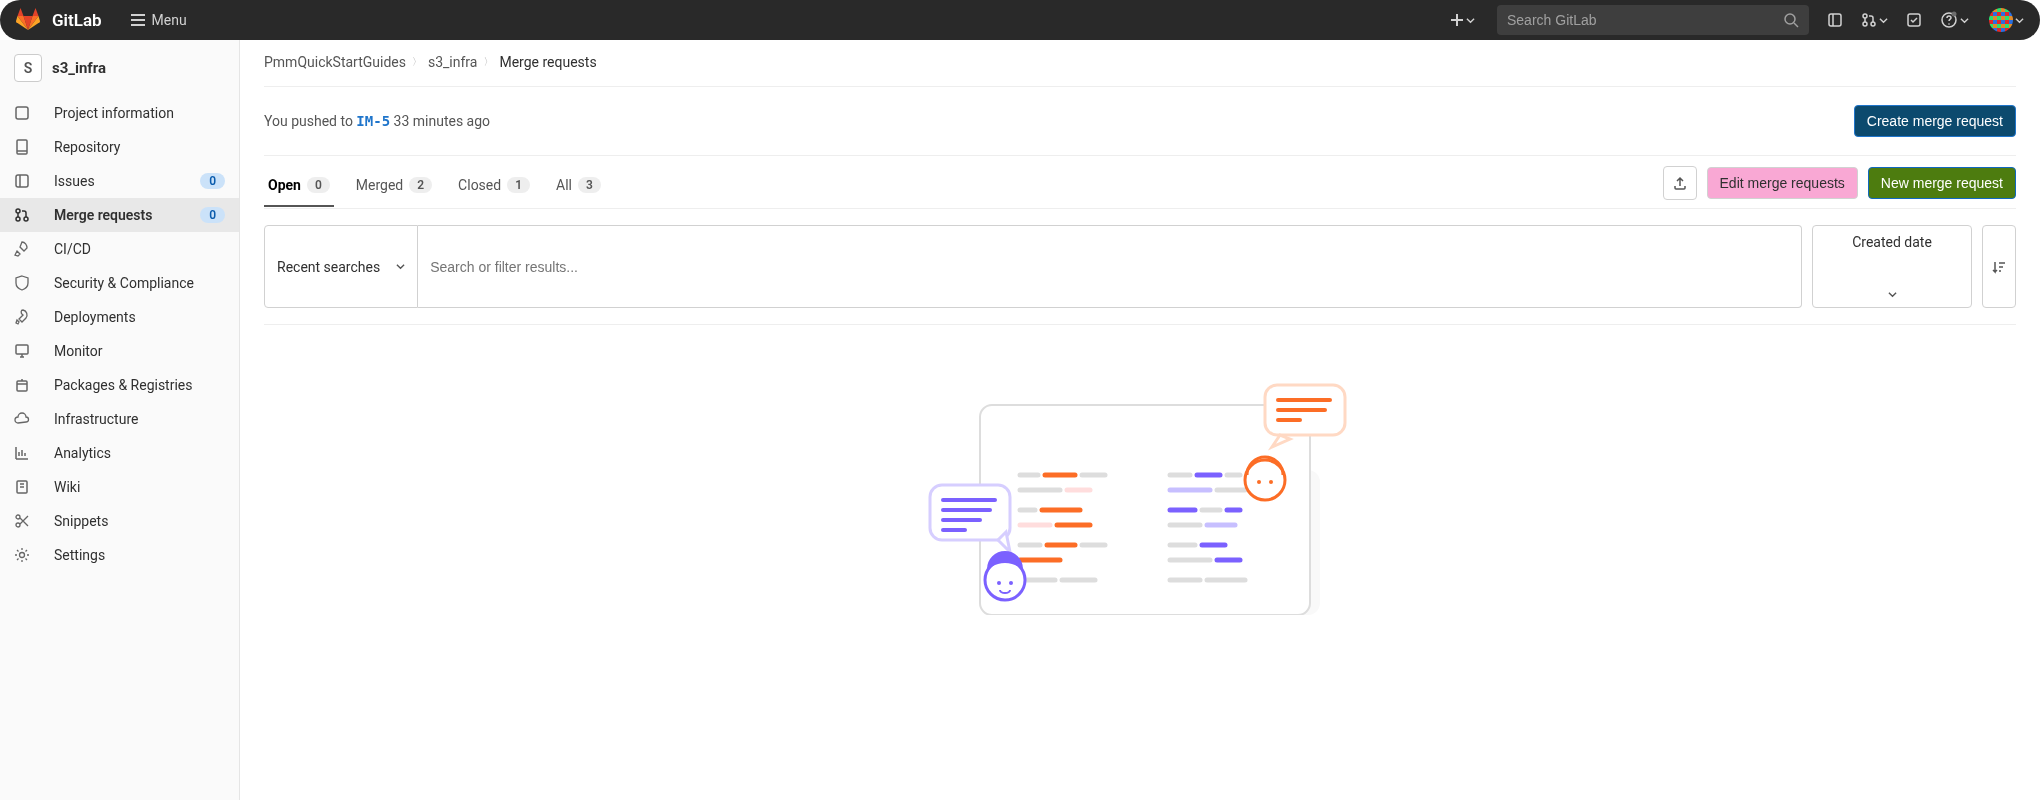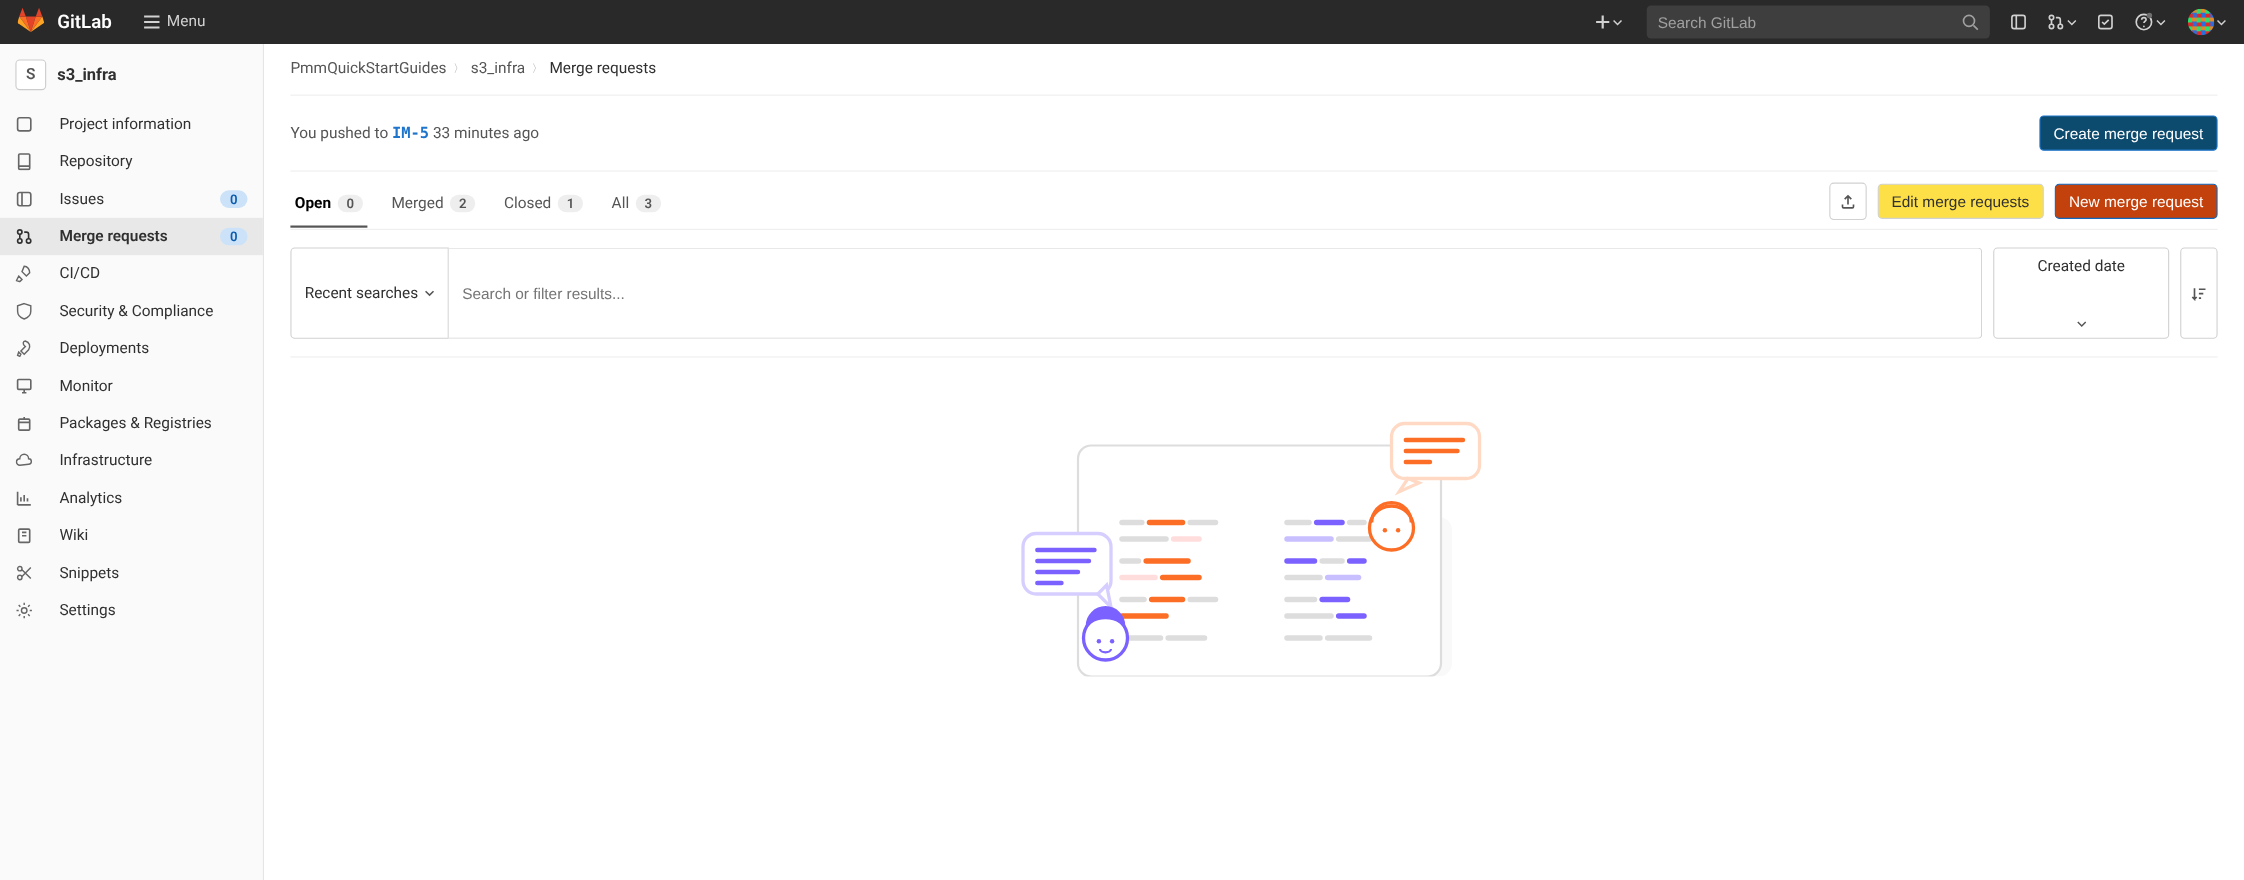--- a/index.html
+++ b/index.html
@@ -1,17 +1,17 @@
 <!DOCTYPE html>
 <html><head>
 <meta charset="utf-8">
 <style>
 * { box-sizing: border-box; margin: 0; padding: 0; }
 body { font-family: -apple-system, BlinkMacSystemFont, "Segoe UI", Roboto, sans-serif; font-size: 14px; color: #303030; background: #fff; }
-.topbar { height: 40px; background: #292929; display: flex; align-items: center; padding: 0 16px; color: #fff; }
+.topbar { height: 40px; background: #292929; display: flex; align-items: center; padding: 0 16px; color: #fff; border-radius: 20px; }
 .topbar-left { display: flex; align-items: center; gap: 12px; }
 .gitlab-logo { width: 24px; height: 22px; }
 .brand-name { font-weight: 600; font-size: 17px; color: #fff; }
 .menu-btn { display: flex; align-items: center; gap: 6px; margin-left: 16px; cursor: pointer; color: #d1d1d1; }
 .topbar-right { margin-left: auto; display: flex; align-items: center; gap: 8px; }
 .plus-group { display: flex; align-items: center; gap: 2px; padding: 4px 6px; color: #d1d1d1; cursor: pointer; }
 .search-bar { width: 312px; height: 30px; background: #3e3e3e; border-radius: 4px; display: flex; align-items: center; padding: 0 10px; margin-left: 8px; }
 .search-bar input { flex: 1; background: transparent; border: none; color: #d1d1d1; font-size: 14px; outline: none; }
 .search-bar input::placeholder { color: #a0a0a0; }
 .tb-icon-group { display: flex; align-items: center; gap: 2px; margin-left: 10px; cursor: pointer; color: #d1d1d1; }
@@ -33,33 +33,33 @@
 .breadcrumb { display: flex; align-items: center; gap: 6px; font-size: 14px; color: #555; padding-bottom: 16px; border-bottom: 1px solid #eee; }
 .breadcrumb a { color: #555; text-decoration: none; cursor: pointer; }
 .breadcrumb .sep { color: #aaa; font-size: 10px; }
 .breadcrumb .current { color: #303030; font-weight: 400; }
 
 .push-bar { display: flex; align-items: center; padding: 18px 0; border-bottom: 1px solid #eee; }
 .push-text { color: #555; }
 .push-text .branch { color: #1f75cb; font-family: ui-monospace, monospace; font-weight: 600; cursor: pointer; }
 .btn { border-radius: 4px; padding: 7px 12px; font-size: 14px; cursor: pointer; border: 1px solid transparent; }
 .btn-primary { background: #0c4a6e; color: #fff; border-color: #1f75cb; }
-.btn-white { background: #fde047; border: 1px solid #d1d1d1; color: #303030; }
+.btn-white { background: #f9a8d4; border: 1px solid #d1d1d1; color: #303030; }
 .push-bar .btn { margin-left: auto; }
 
 .tabs-row { display: flex; align-items: center; border-bottom: 1px solid #eee; padding-top: 10px; }
 .tabs { display: flex; gap: 18px; }
 .tab { display: flex; align-items: flex-end; gap: 6px; padding: 10px 4px 12px; cursor: pointer; color: #555; border-bottom: 2px solid transparent; }
 .tab .count { background: #eee; color: #555; border-radius: 10px; padding: 1px 8px; font-size: 12px; font-weight: 600; }
 .tab.active { color: #000; font-weight: 700; border-bottom-color: #555; }
 .tabs-right { margin-left: auto; display: flex; align-items: center; gap: 10px; padding-bottom: 8px; }
 .icon-btn { width: 34px; height: 34px; border: 1px solid #d1d1d1; border-radius: 4px; display: flex; align-items: center; justify-content: center; cursor: pointer; background: #fff; }
 
 .filter-row { display: flex; align-items: stretch; gap: 10px; padding: 16px 0; border-bottom: 1px solid #eee; }
-.recent-searches { border: 1px solid #d1d1d1; border-radius: 4px 0 0 4px; padding: 8px 12px; display: flex; align-items: center; gap: 6px; cursor: pointer; margin-right: -10px; }
+.recent-searches { border: 1px solid #d1d1d1; border-radius: 4px 0 0 4px; padding: 8px 12px; display: flex; align-items: center; gap: 16px; cursor: pointer; margin-right: -10px; }
 .filter-input { flex: 1; border: 1px solid #d1d1d1; border-left: none; border-radius: 0 4px 4px 0; padding: 8px 12px; outline: none; font-size: 14px; }
 .sort-select { border: 1px solid #d1d1d1; border-radius: 4px; padding: 8px 12px; display: flex; align-items: center; gap: 40px; cursor: pointer; min-width: 160px; flex-direction: column; }
 .sort-dir { width: 34px; border: 1px solid #d1d1d1; border-radius: 4px; display: flex; align-items: center; justify-content: center; cursor: pointer; }
 
 .empty-illustration { display: flex; justify-content: center; padding-top: 50px; }
 .empty-illustration svg { width: 440px; height: auto; }
 
 .chev { width: 9px; height: 9px; }
 </style>
 </head>
@@ -314,21 +314,21 @@
           <span class="count">3</span>
         </div>
       </div>
       <div class="tabs-right">
         <div class="icon-btn">
           <svg width="16" height="16" viewBox="0 0 16 16">
               <path d="M8 11V3M5 6l3-3 3 3M3 11v2a1 1 0 001 1h8a1 1 0 001-1v-2" stroke="#555" stroke-width="1.5" fill="none"></path>
             </svg>
         </div>
         <button class="btn btn-white">Edit merge requests</button>
-        <button class="btn btn-primary" style="background:#c2410c;border-color:#1068bf;">New merge request</button>
+        <button class="btn btn-primary" style="background:#4d7c0f;border-color:#1068bf;">New merge request</button>
       </div>
     </div>
 
     <div class="filter-row">
       <div class="recent-searches">
         <span>Recent searches</span>
         <svg class="chev" viewBox="0 0 10 6">
             <path d="M1 1l4 4 4-4" stroke="#555" stroke-width="1.5" fill="none"></path>
           </svg>
       </div>

